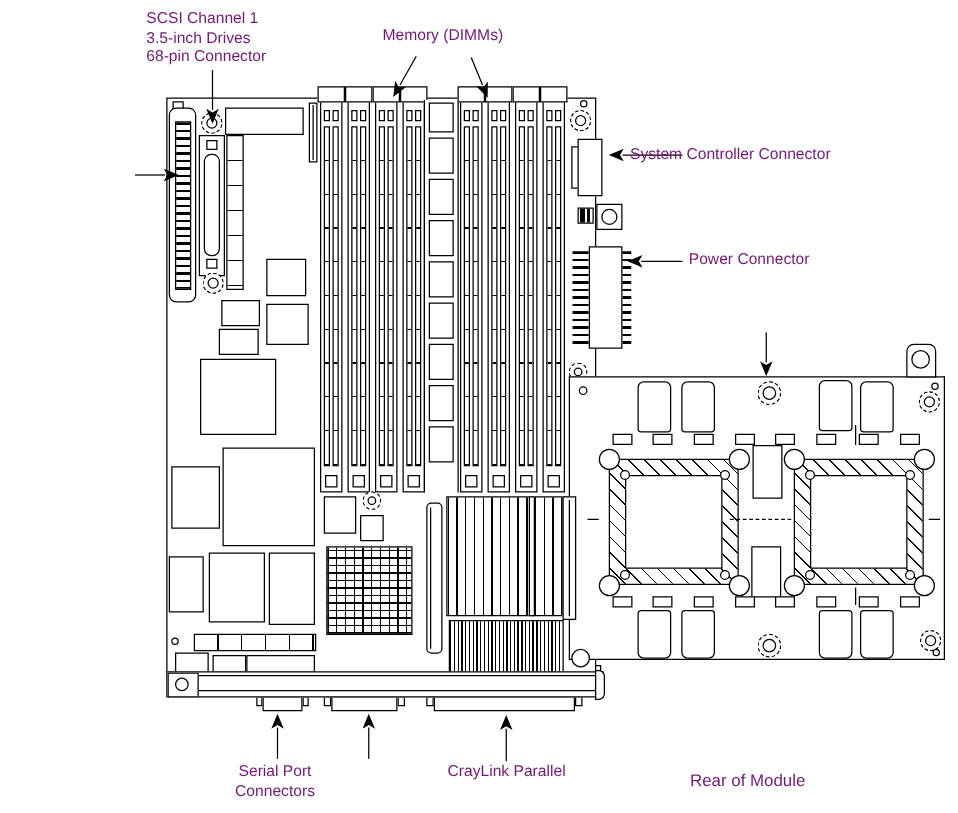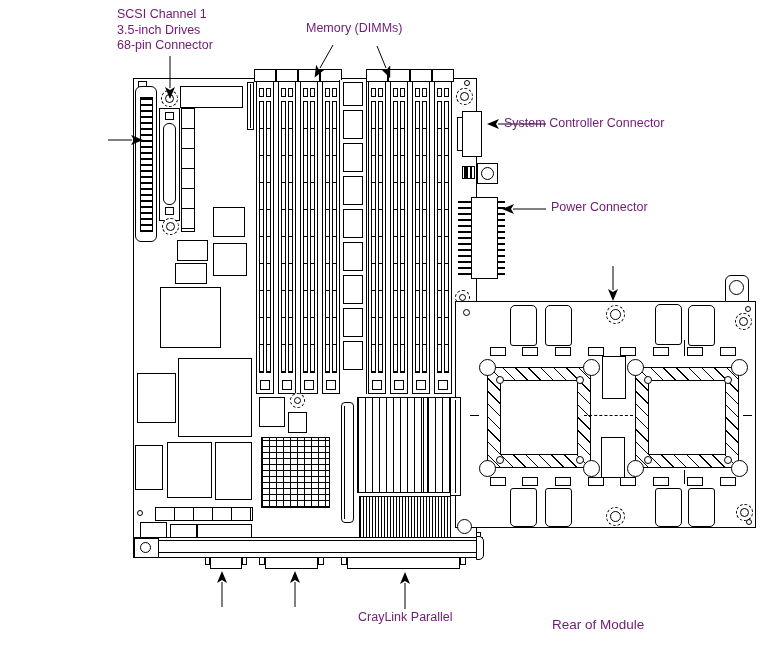--- a/index.html
+++ b/index.html
@@ -329,16 +329,18 @@
       <line x1="405" y1="609" x2="405" y2="583" marker-end="url(#ah)"></line>
     </g>
   </svg>
 
   <div class="lab" style="left:117px;top:7px;">SCSI Channel 1
 3.5-inch Drives
 68-pin Connector</div>
   <div class="lab" style="left:306px;top:21px;">Memory (DIMMs)</div>
   <div class="lab" style="left:504px;top:116px;">System Controller Connector</div>
   <div class="lab" style="left:551px;top:200px;">Power Connector</div>
+  <div class="lab" style="left:170px;top:610px;width:100px;text-align:center;">Serial Port
+Connectors</div>
   <div class="lab" style="left:358px;top:610px;">CrayLink Parallel</div>
   <div class="lab cap13" style="left:552px;top:617px;">Rear of Module</div>
 
 </div>
 
 </body></html>

